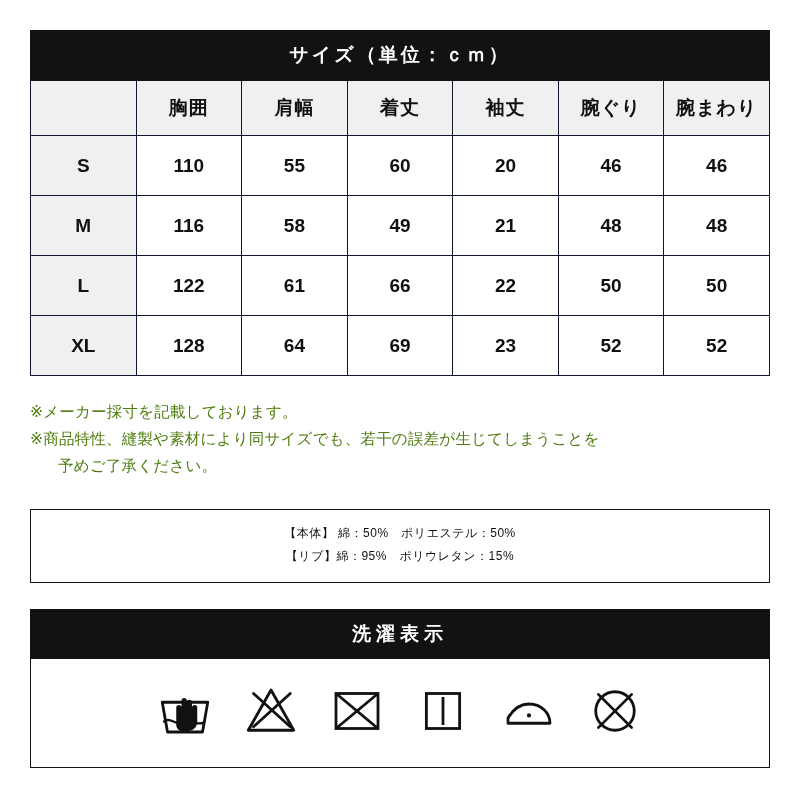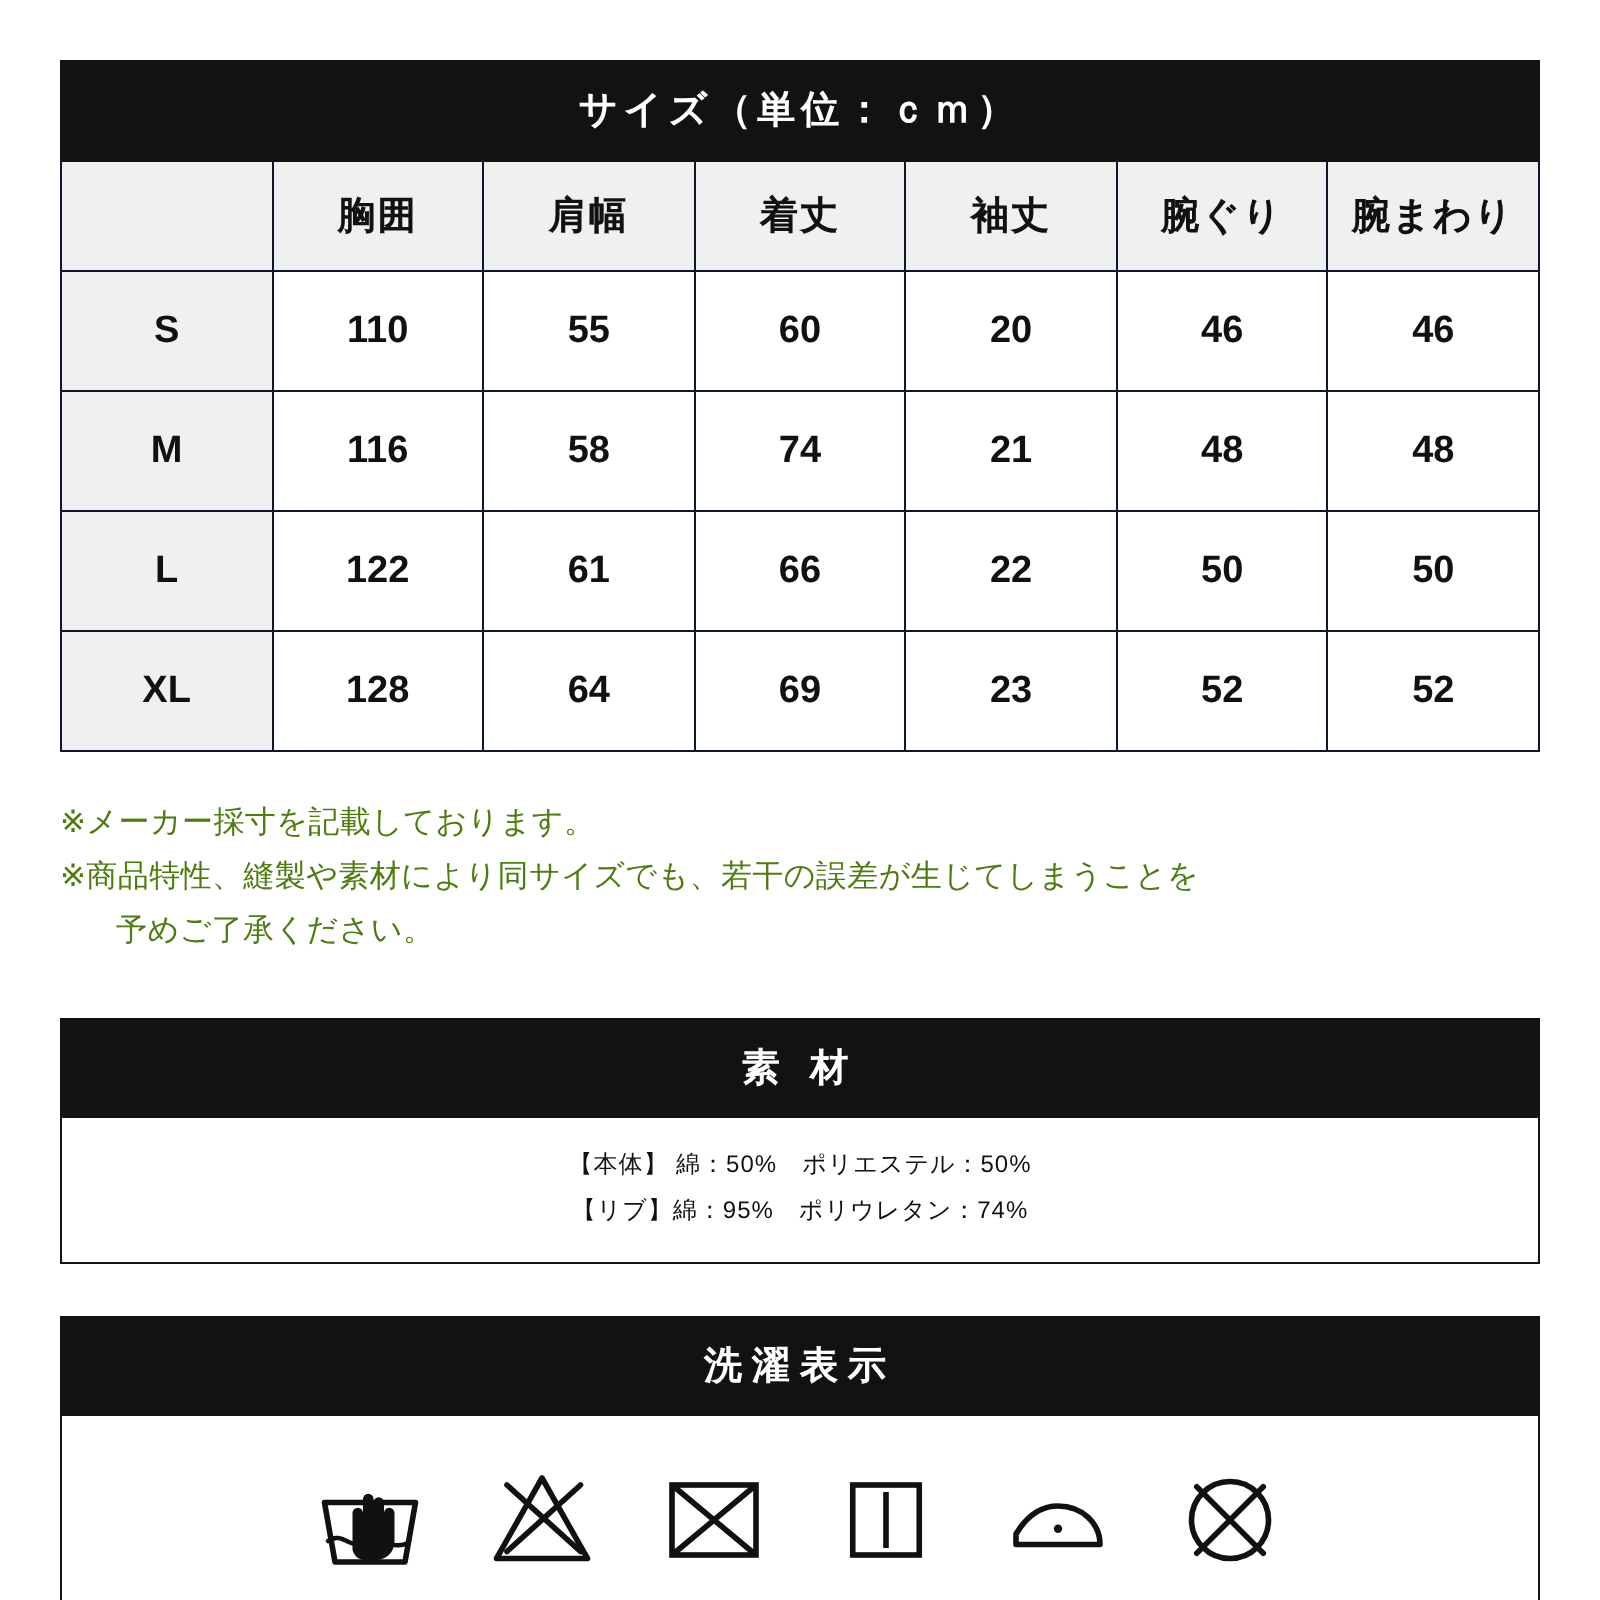--- a/index.html
+++ b/index.html
@@ -154,21 +154,21 @@
         <td>55</td>
         <td>60</td>
         <td>20</td>
         <td>46</td>
         <td>46</td>
       </tr>
       <tr>
         <th class="rowlabel">M</th>
         <td>116</td>
         <td>58</td>
-        <td>74</td>
+        <td>49</td>
         <td>21</td>
         <td>48</td>
         <td>48</td>
       </tr>
       <tr>
         <th class="rowlabel">L</th>
         <td>122</td>
         <td>61</td>
         <td>66</td>
         <td>22</td>
@@ -187,24 +187,23 @@
     </tbody>
   </table>
 
   <div class="notes">
     <div>※メーカー採寸を記載しております。</div>
     <div>※商品特性、縫製や素材により同サイズでも、若干の誤差が生じてしまうことを</div>
     <div class="note-indent">予めご了承ください。</div>
   </div>
 
   <div class="panel material-panel">
-    <div class="panel-header">素 材</div>
     <div class="panel-body">
       <div class="material-line">【本体】 綿：50%　ポリエステル：50%</div>
-      <div class="material-line">【リブ】綿：95%　ポリウレタン：74%</div>
+      <div class="material-line">【リブ】綿：95%　ポリウレタン：15%</div>
     </div>
   </div>
 
   <div class="panel wash-panel">
     <div class="panel-header">洗濯表示</div>
     <div class="panel-body">
       <div class="wash-icons">
 
         <svg class="wash-icon" viewBox="0 0 64 64">
           <path d="M6 22 H58 L52 56 H12 Z" fill="none" stroke="#111111" stroke-width="3.2" stroke-linejoin="round"></path>

